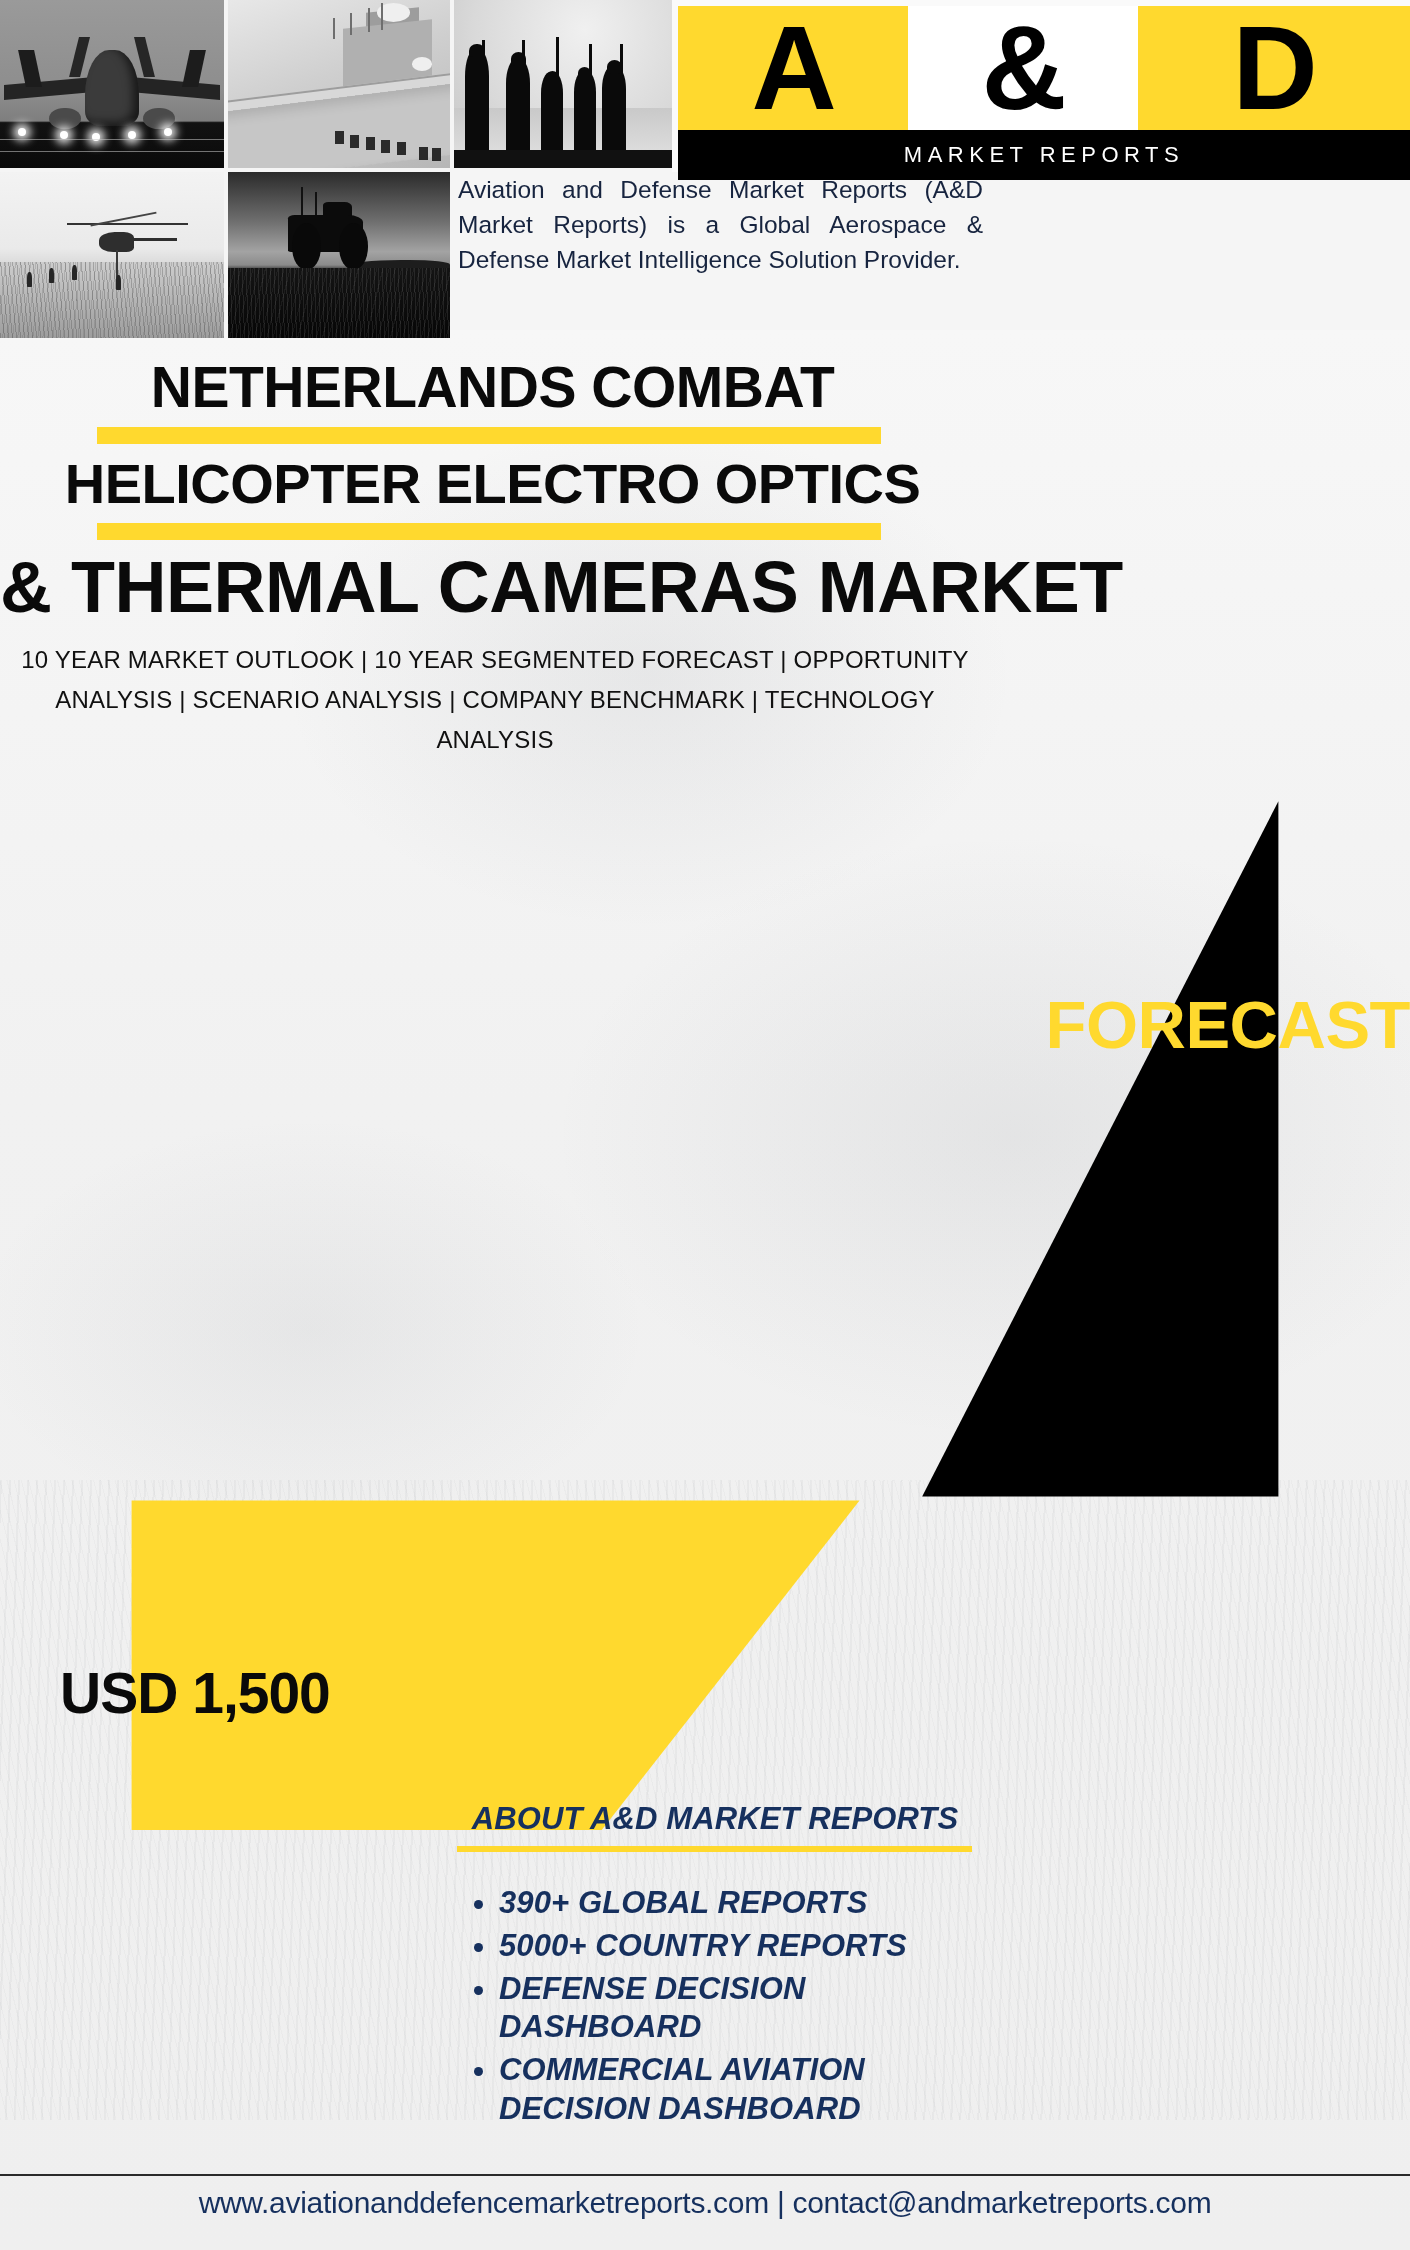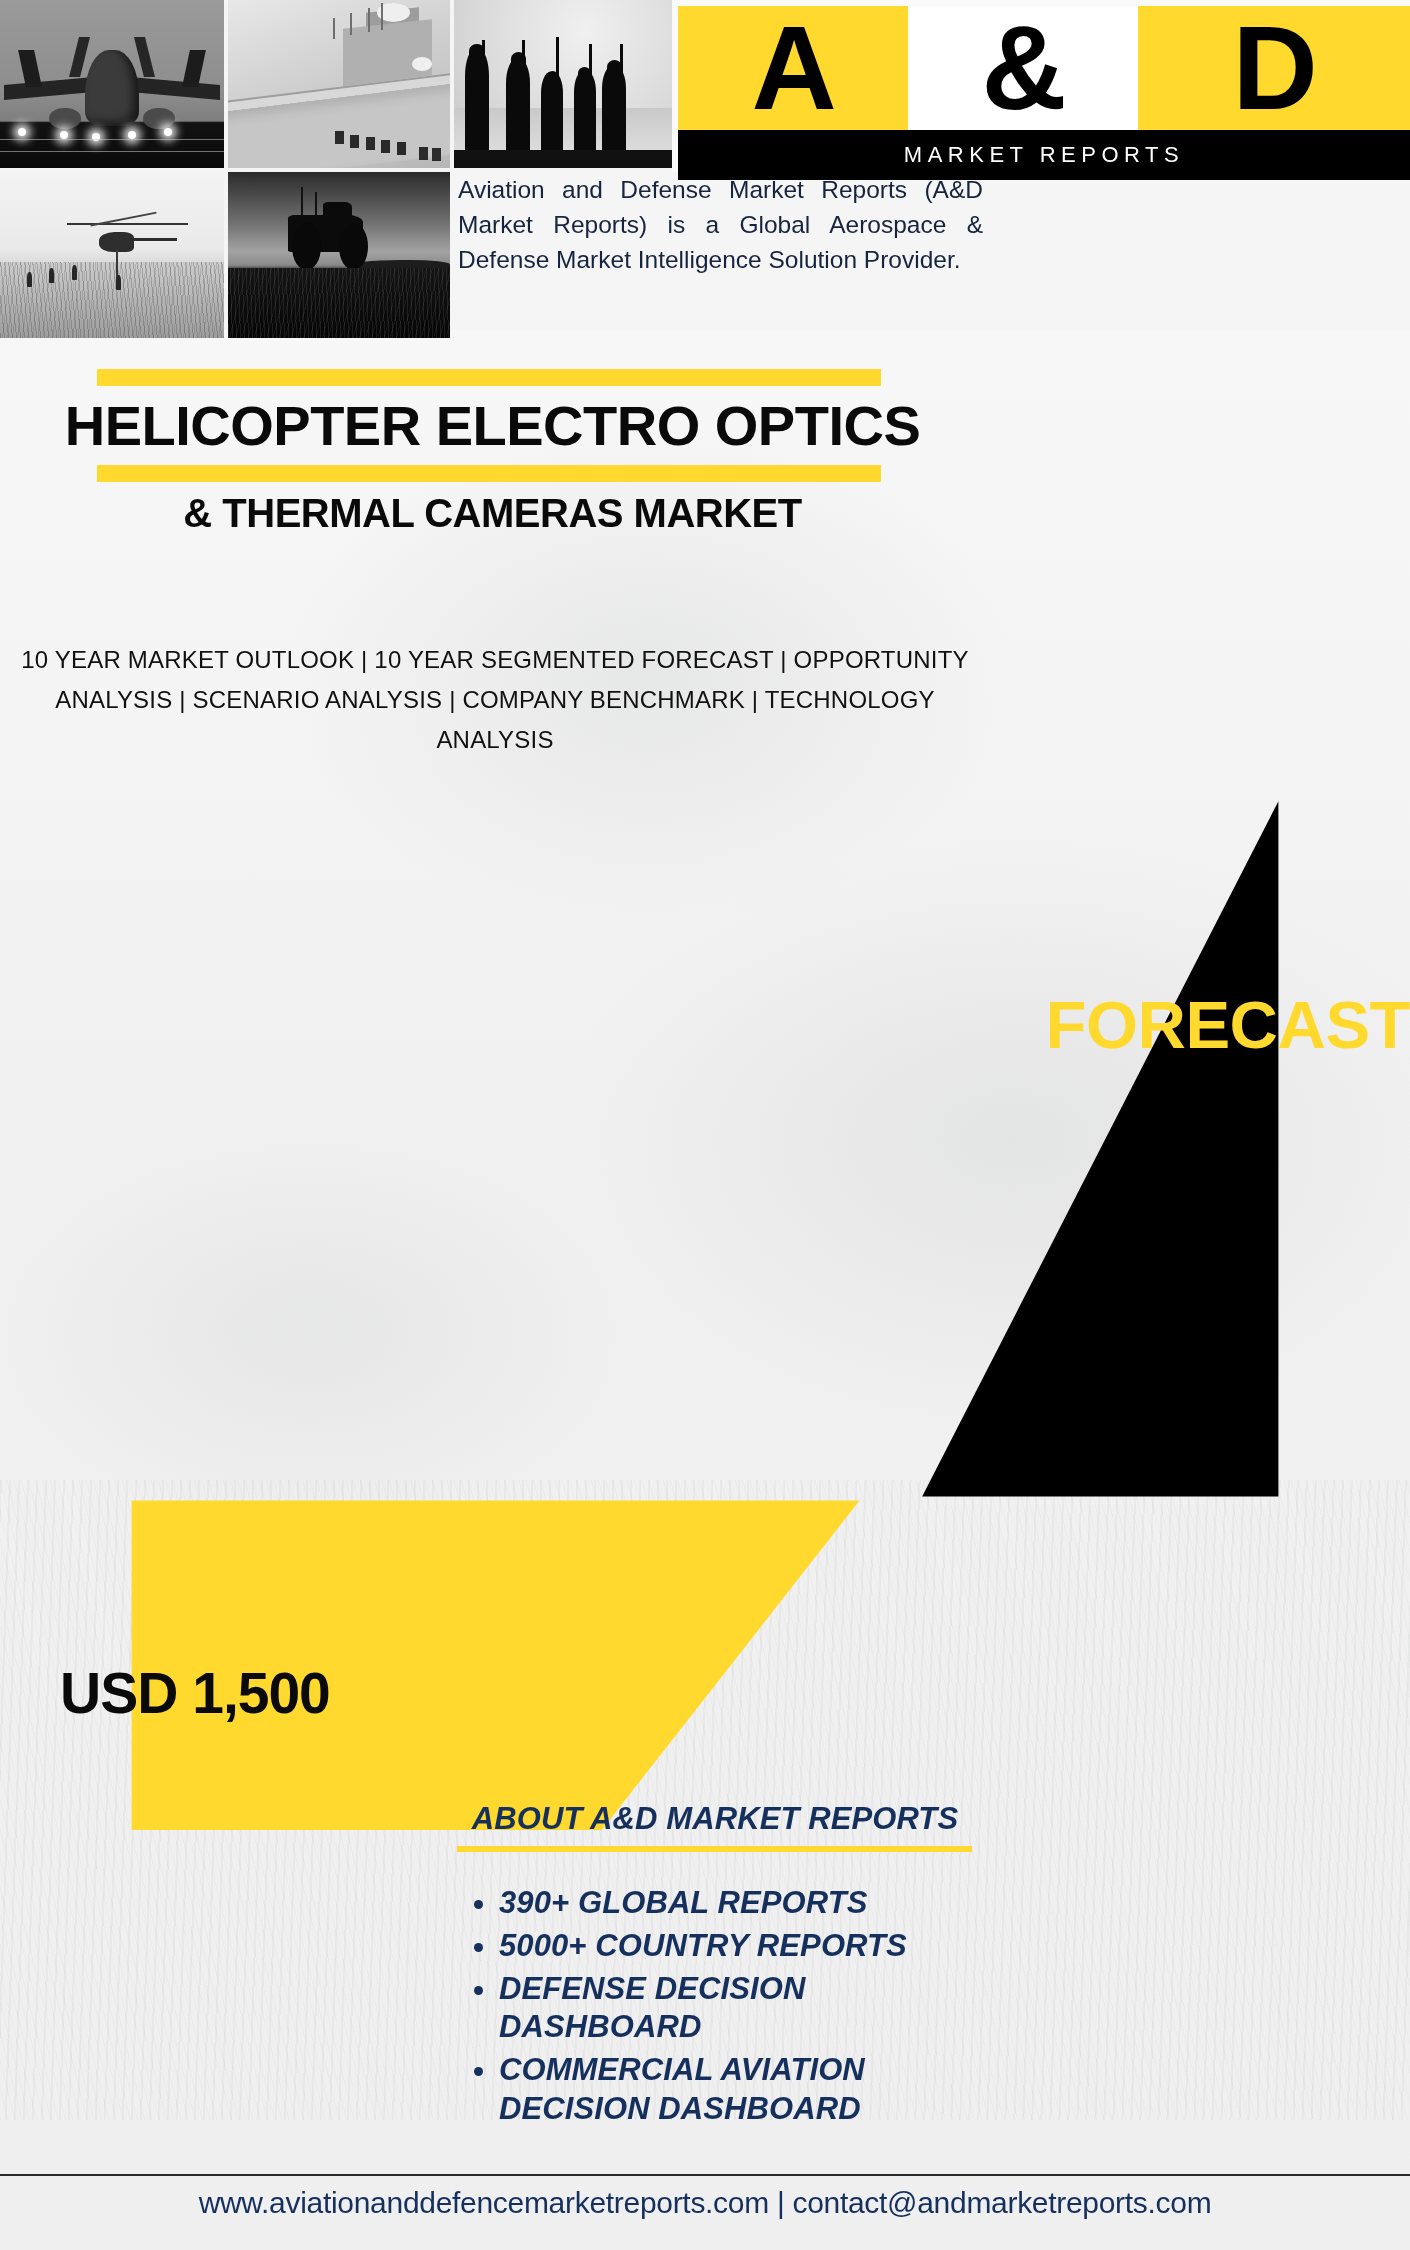--- a/index.html
+++ b/index.html
@@ -117,21 +117,21 @@
   
   .intro { position:absolute; left:458px; top:172px; width:525px; font-size:24.5px; line-height:1.43;
            color:#17243f; text-align:justify; text-justify:inter-word; }
 
   
   .titlewrap { position:absolute; left:0; top:358px; width:985px; }
   .tline { font-weight:700; letter-spacing:-0.5px; color:#0a0a0a; text-align:center;
            font-size:62px; line-height:1.02; white-space:nowrap; font-stretch:condensed; }
   .t1 { font-size:57px; }
   .t2 { font-size:56px; }
-  .t3 { font-size:40px; }
+  .t3 { font-size:72px; }
   .rule { height:17px; background:#ffd92e; margin:11px auto; }
   .rule1 { width:784px; margin-left:97px; }
   .rule2 { width:784px; margin-left:97px; }
 
   
   .subtitle { position:absolute; left:20px; top:640px; width:950px; text-align:center;
               font-size:24px; line-height:1.67; color:#111; font-weight:300; letter-spacing:.2px; }
 
   
   .black-wedge { position:absolute; left:0; top:0; width:1410px; height:1830px; pointer-events:none; }
@@ -276,20 +276,21 @@
       </div>
     </div>
     <div class="logo-bar">
       <span>MARKET REPORTS</span>
     </div>
   </div>
 
   <div class="intro">Aviation and Defense Market Reports (A&amp;D Market Reports) is a Global Aerospace &amp; Defense Market Intelligence Solution Provider.</div>
 
   <div class="titlewrap">
+    <div class="tline t1">NETHERLANDS COMBAT</div>
     <div class="rule rule1"></div>
     <div class="tline t2">HELICOPTER ELECTRO OPTICS</div>
     <div class="rule rule2"></div>
     <div class="tline t3">&amp; THERMAL CAMERAS MARKET</div>
   </div>
 
   <div class="subtitle">10 YEAR MARKET OUTLOOK | 10 YEAR SEGMENTED FORECAST | OPPORTUNITY ANALYSIS | SCENARIO ANALYSIS | COMPANY BENCHMARK | TECHNOLOGY ANALYSIS</div>
 
 
   <div class="forecast">

